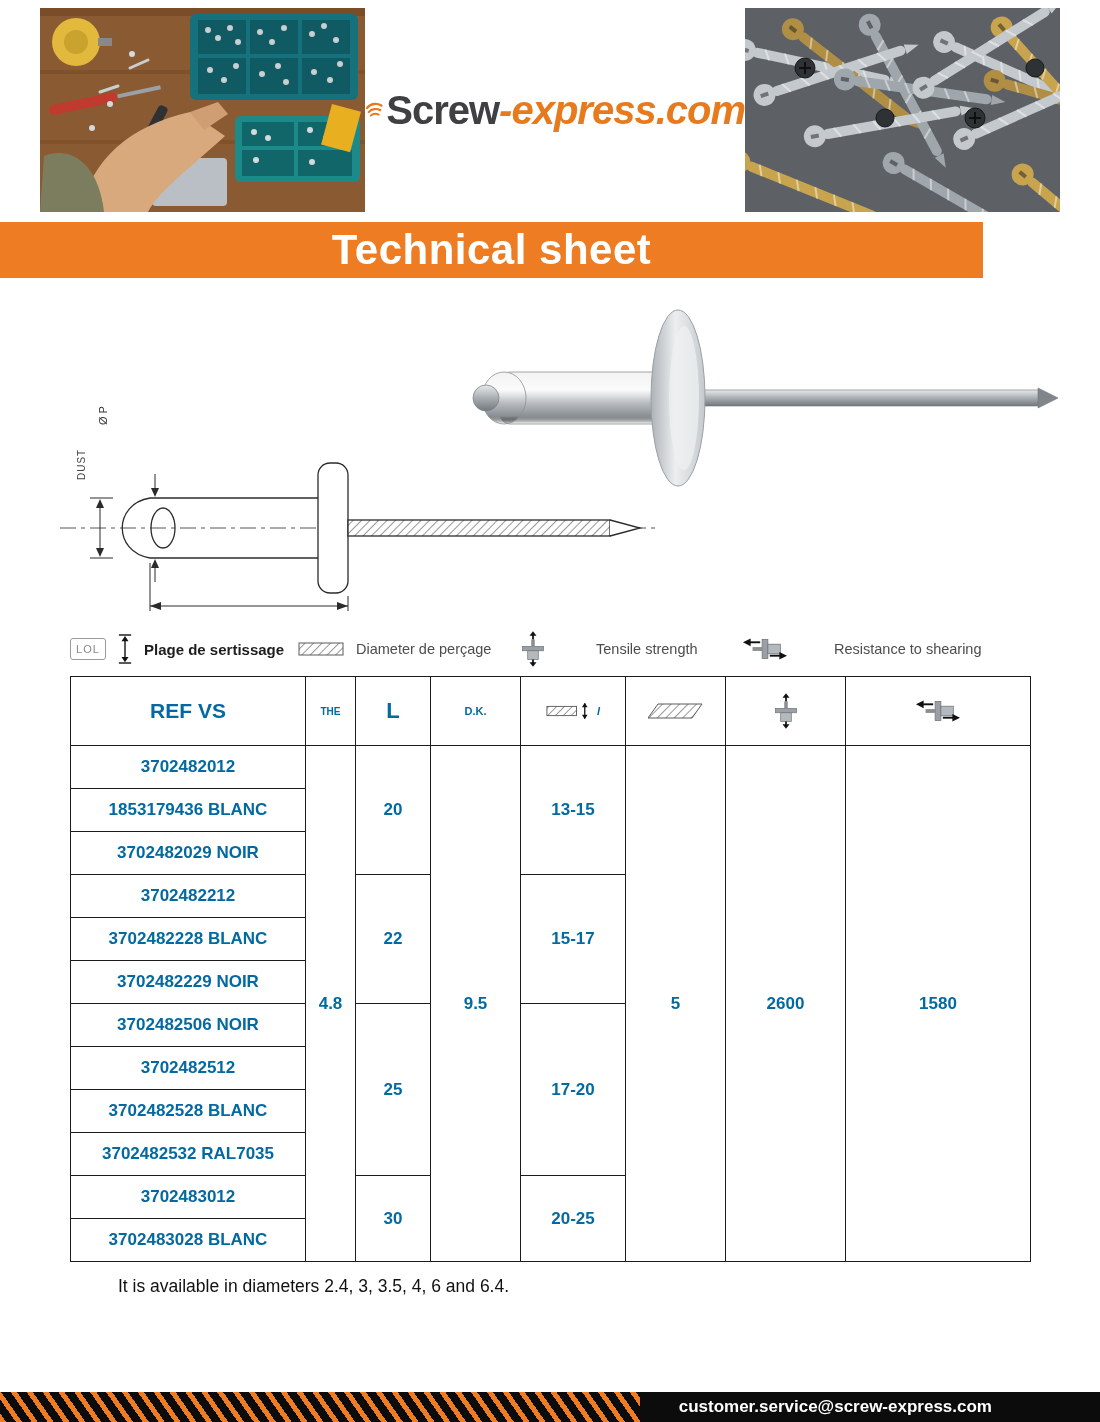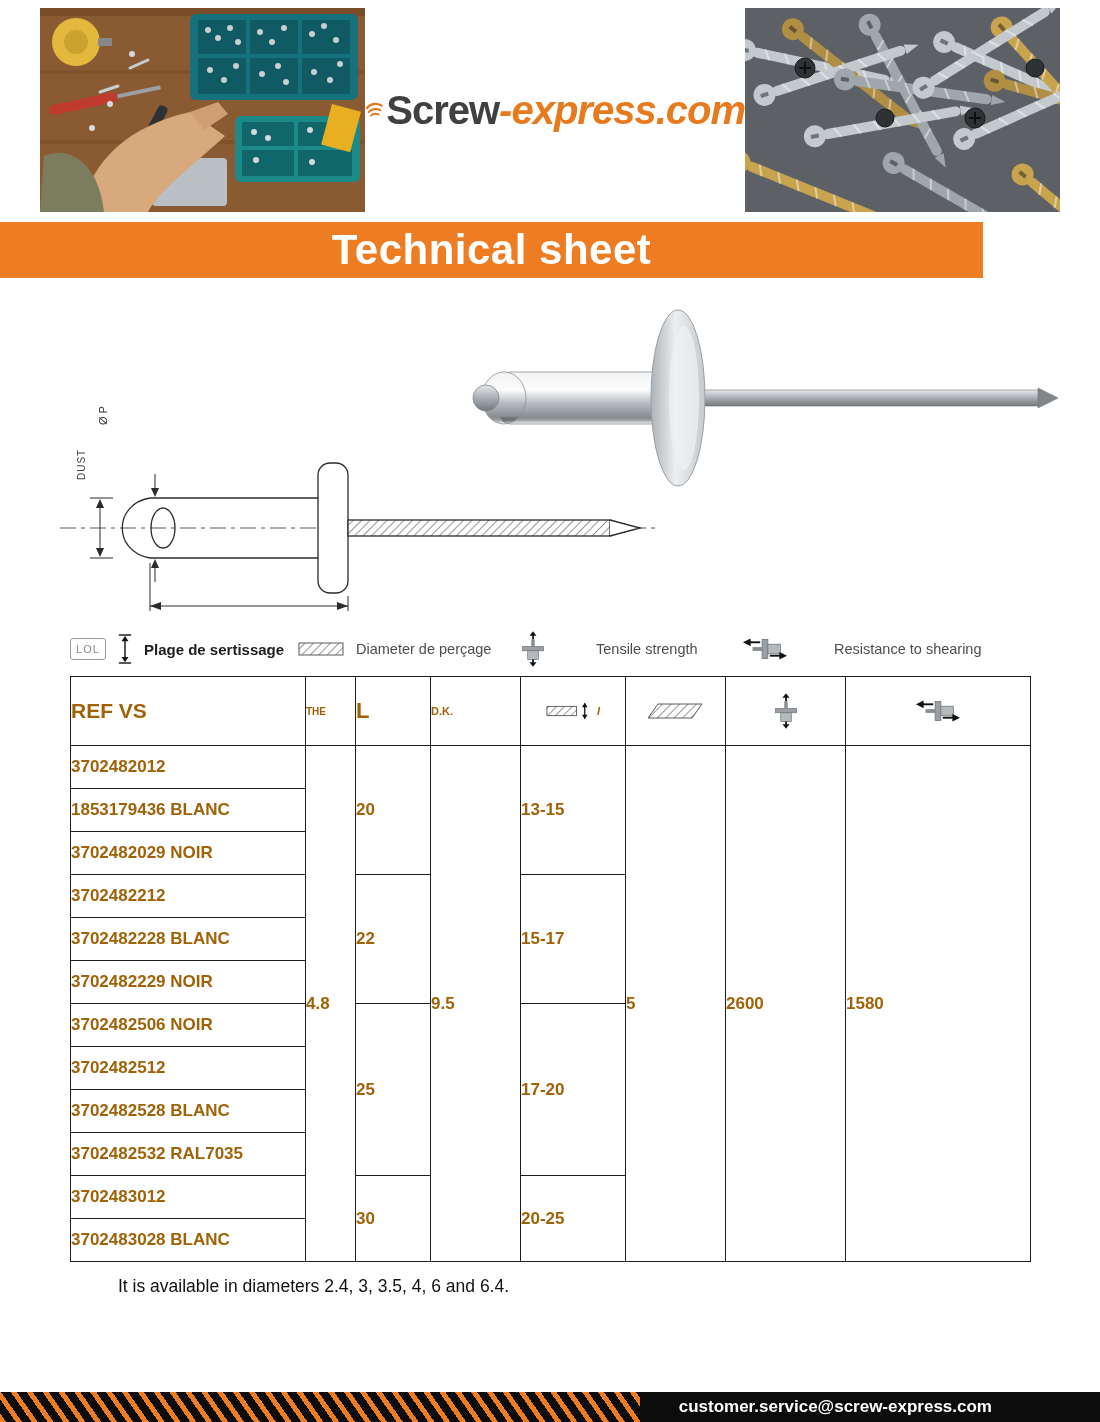--- a/index.html
+++ b/index.html
@@ -31,22 +31,22 @@
   .legend .li{position:absolute;top:50%;transform:translateY(-50%);}
   .lol-box{left:0;width:34px;height:20px;border:1px solid #9a9a9a;border-radius:3px;
            display:flex;align-items:center;justify-content:center;color:#8a8a8a;
            font-size:11px;letter-spacing:1px;}
   .lg-bold{color:#1d1d1d;font-weight:bold;}
   .lg-gray{color:#4d4d4d;font-size:14.5px;}
 
   
   .sheet-table{position:absolute;left:70px;top:676px;width:960px;border-collapse:collapse;
                table-layout:fixed;}
-  .sheet-table th,.sheet-table td{border:1px solid #1c1c1c;text-align:left;vertical-align:middle;
-               font-weight:bold;padding:0;color:#a16207;}
+  .sheet-table th,.sheet-table td{border:1px solid #1c1c1c;text-align:center;vertical-align:middle;
+               font-weight:bold;padding:0;color:#0369a1;}
   .sheet-table thead th{height:68px;}
   .sheet-table tbody td{height:42px;font-size:17px;}
   .ref-h{font-size:21px;}
   .the-h{font-size:10px;}
   .l-h{font-size:22px;}
   .dk-h{font-size:11px;}
   .cell-top{vertical-align:top;padding-top:11px;}
   .dim-l{font-style:italic;font-size:11px;font-weight:bold;margin-left:3px;}
   .icon-th{display:flex;align-items:center;justify-content:center;}
 

